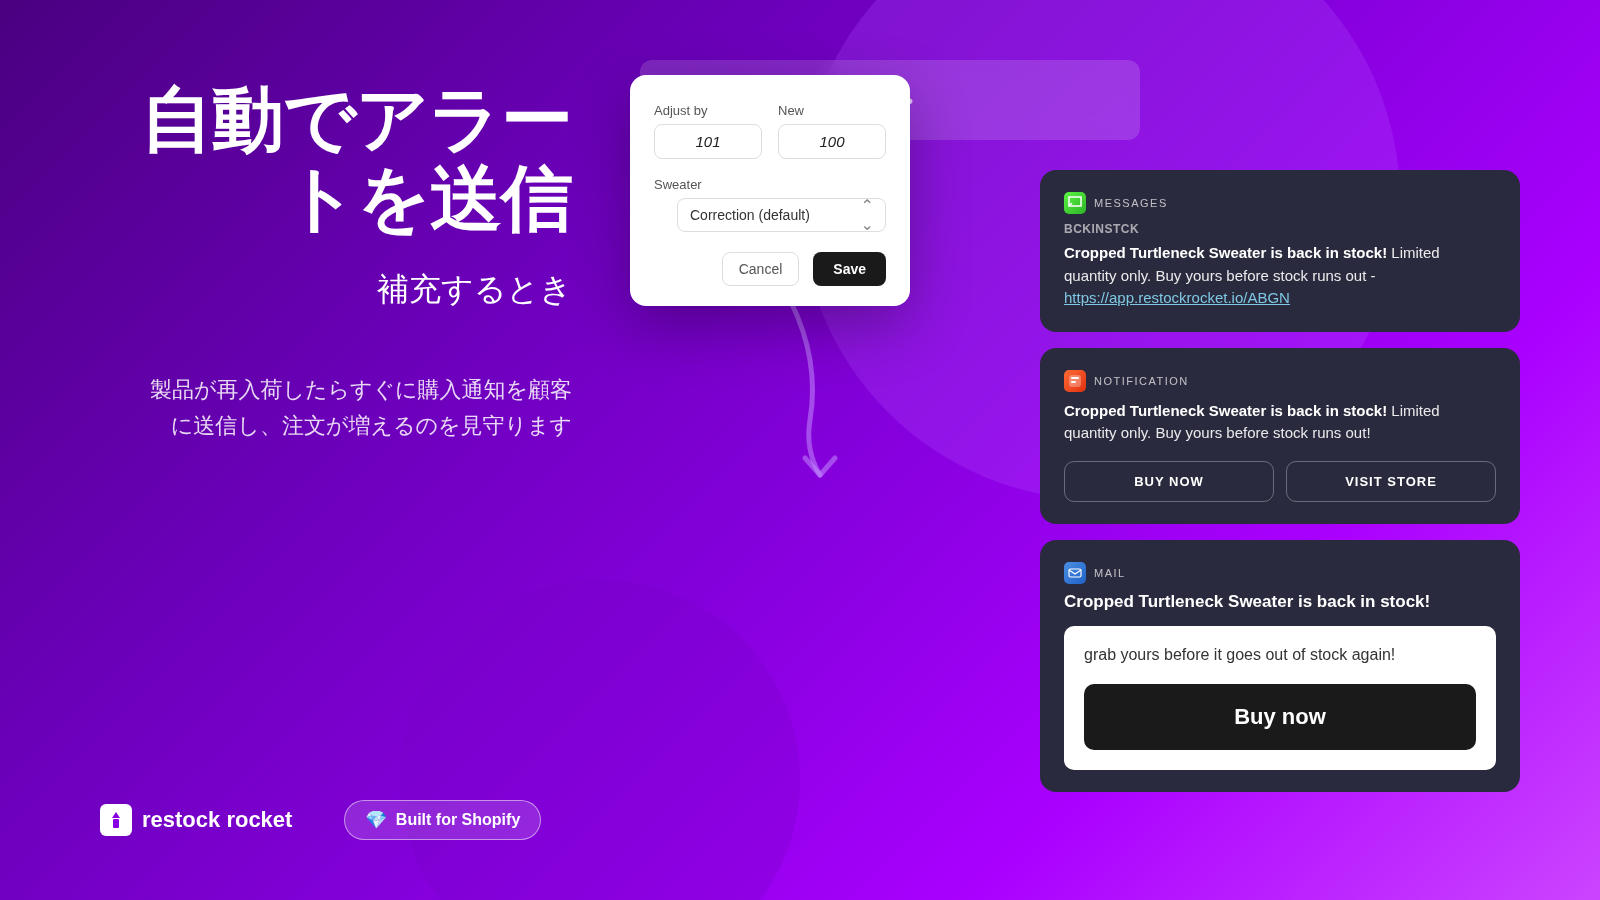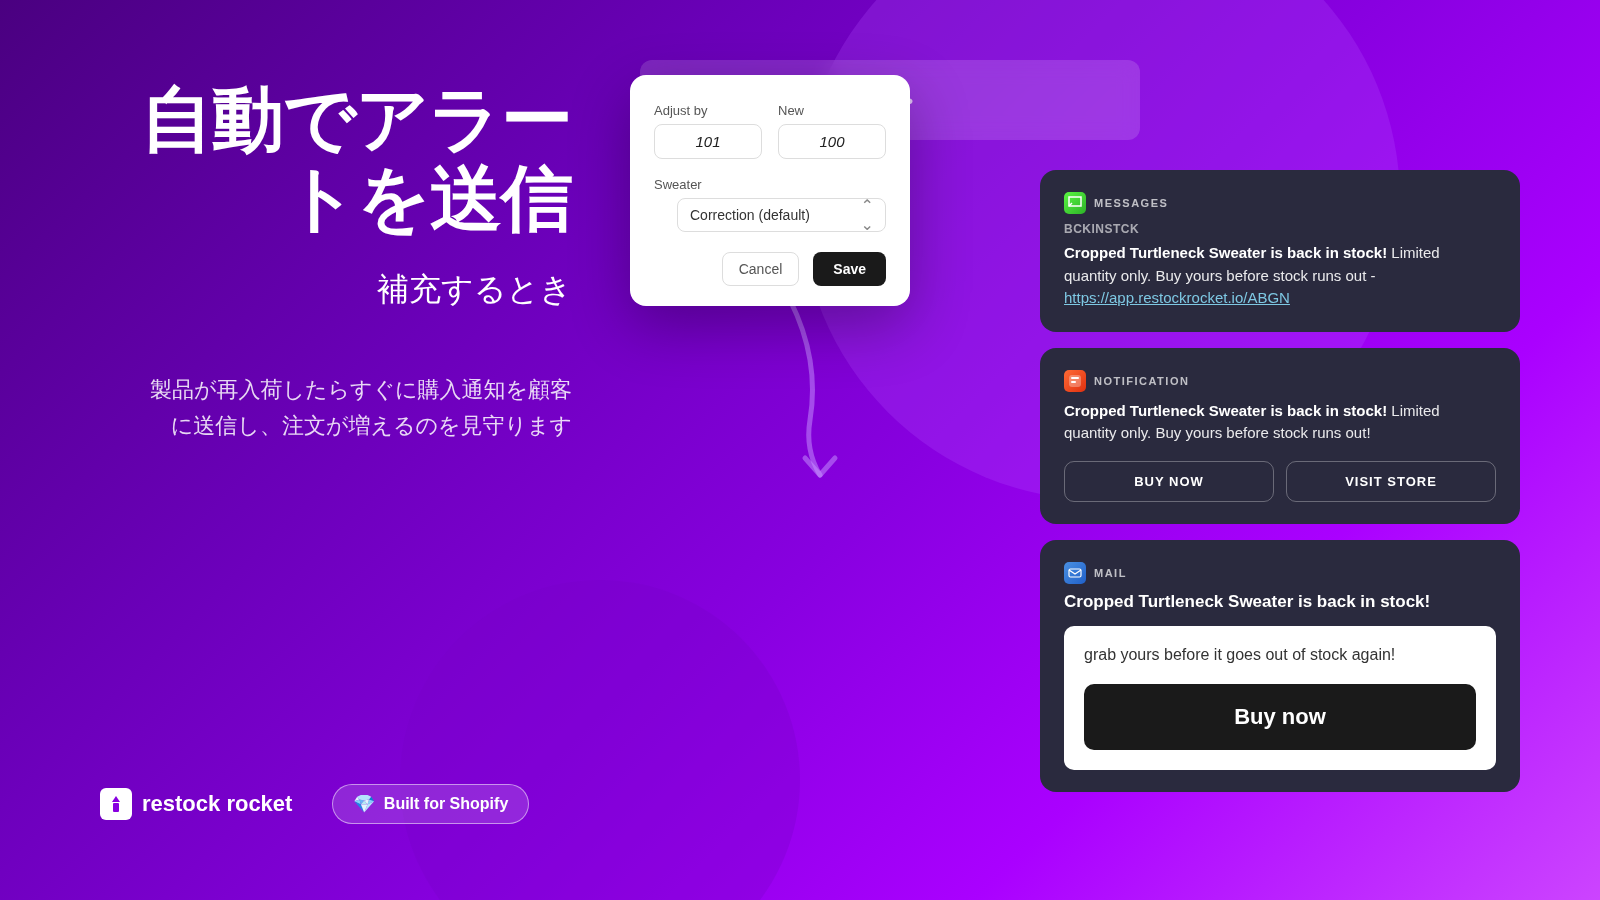--- a/index.html
+++ b/index.html
@@ -80,25 +80,25 @@
 
     .description {
       font-size: 22px;
       color: rgba(255, 255, 255, 0.85);
       line-height: 1.6;
       margin-bottom: 60px;
     }
 
     .brand-area {
       position: absolute;
-      bottom: 76px;
+      bottom: 60px;
       left: 100px;
       display: flex;
       align-items: center;
-      gap: 40px;
+      gap: 52px;
     }
 
     .brand-logo {
       display: flex;
       align-items: center;
       gap: 10px;
       color: white;
       font-size: 22px;
       font-weight: 600;
     }
@@ -272,21 +272,21 @@
 
     .notif-header {
       display: flex;
       align-items: center;
       gap: 8px;
       margin-bottom: 8px;
     }
 
     .notif-type-label {
       font-size: 11px;
-      font-weight: 700;
+      font-weight: 400;
       letter-spacing: 1.5px;
       color: rgba(255,255,255,0.7);
     }
 
     .notif-app-icon {
       width: 22px;
       height: 22px;
       border-radius: 5px;
       display: flex;
       align-items: center;

